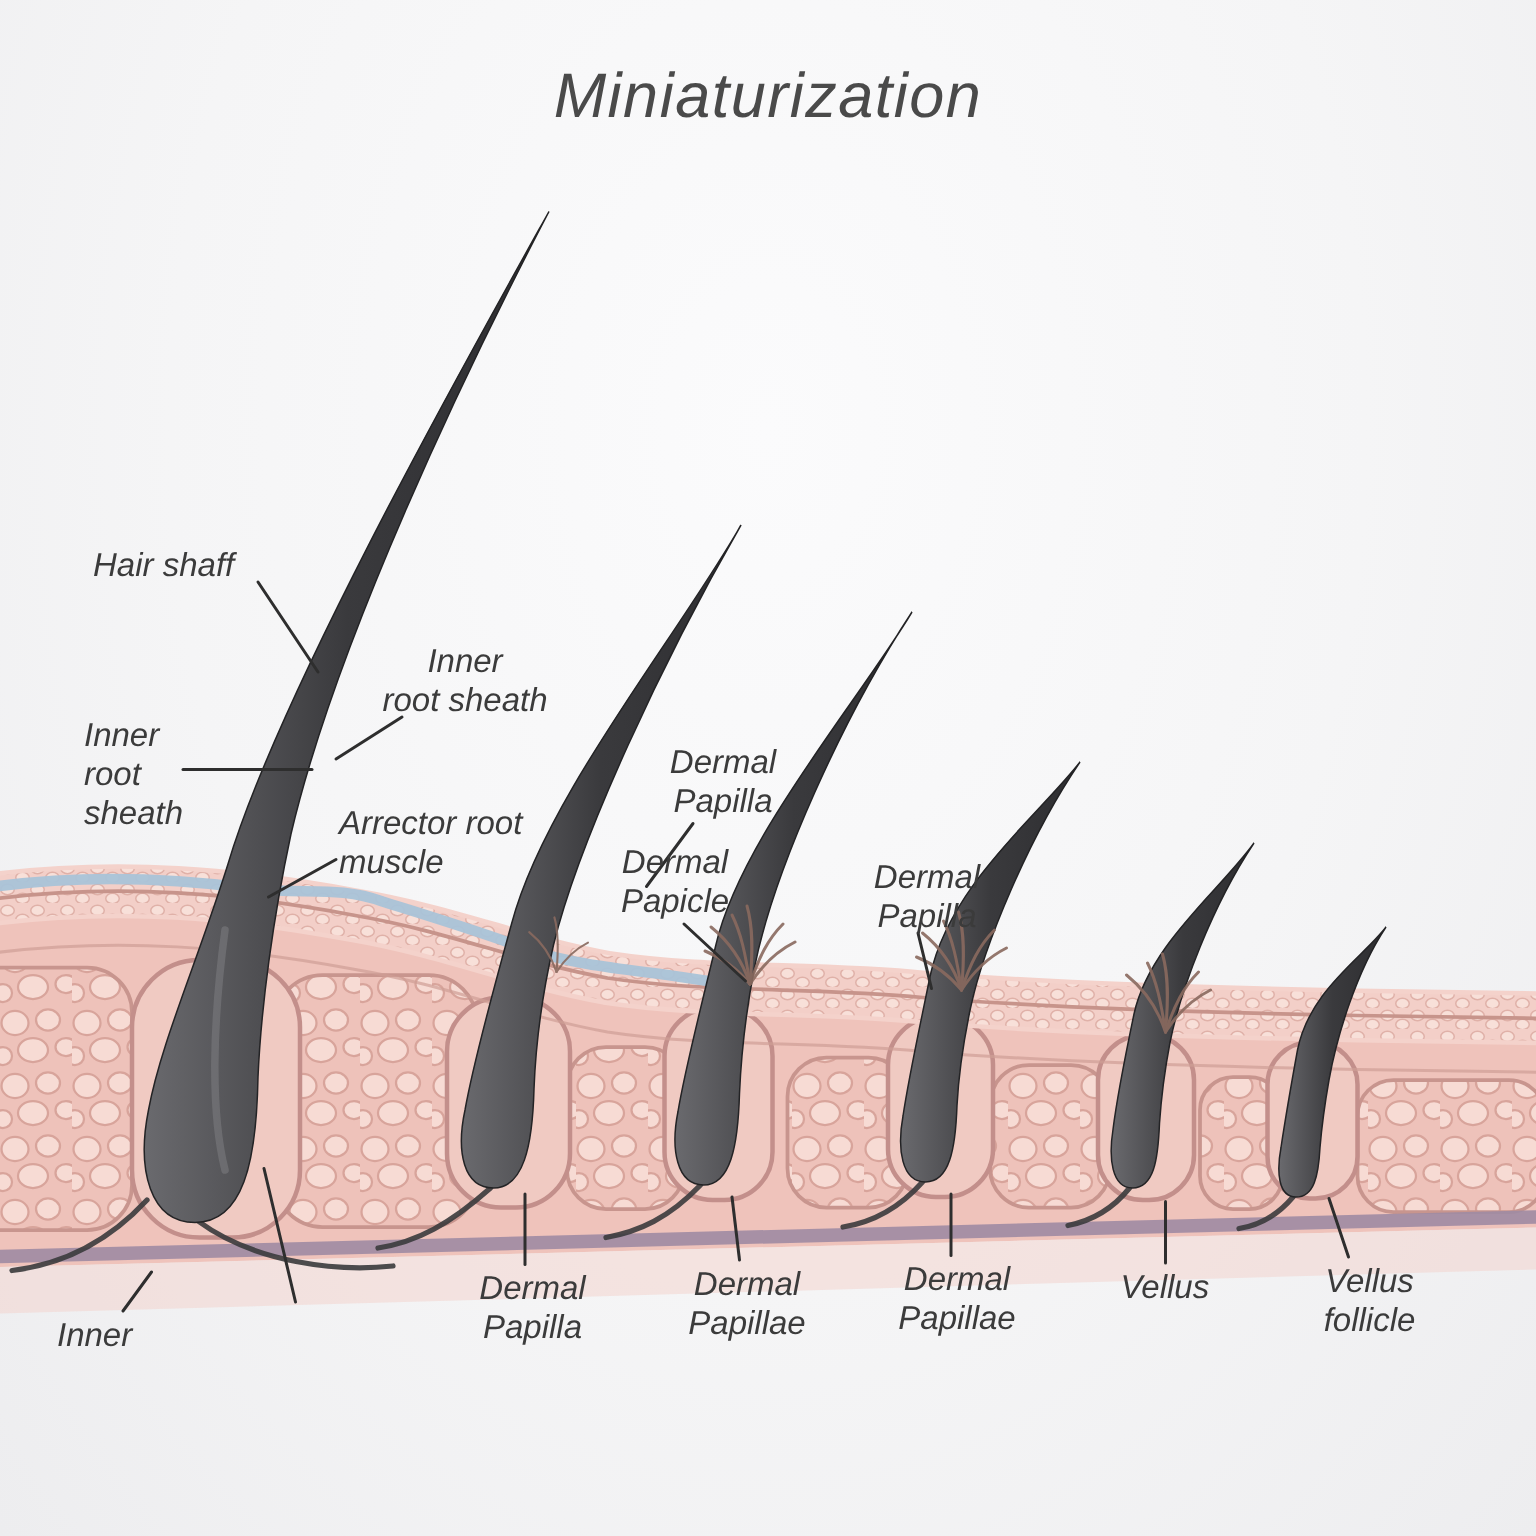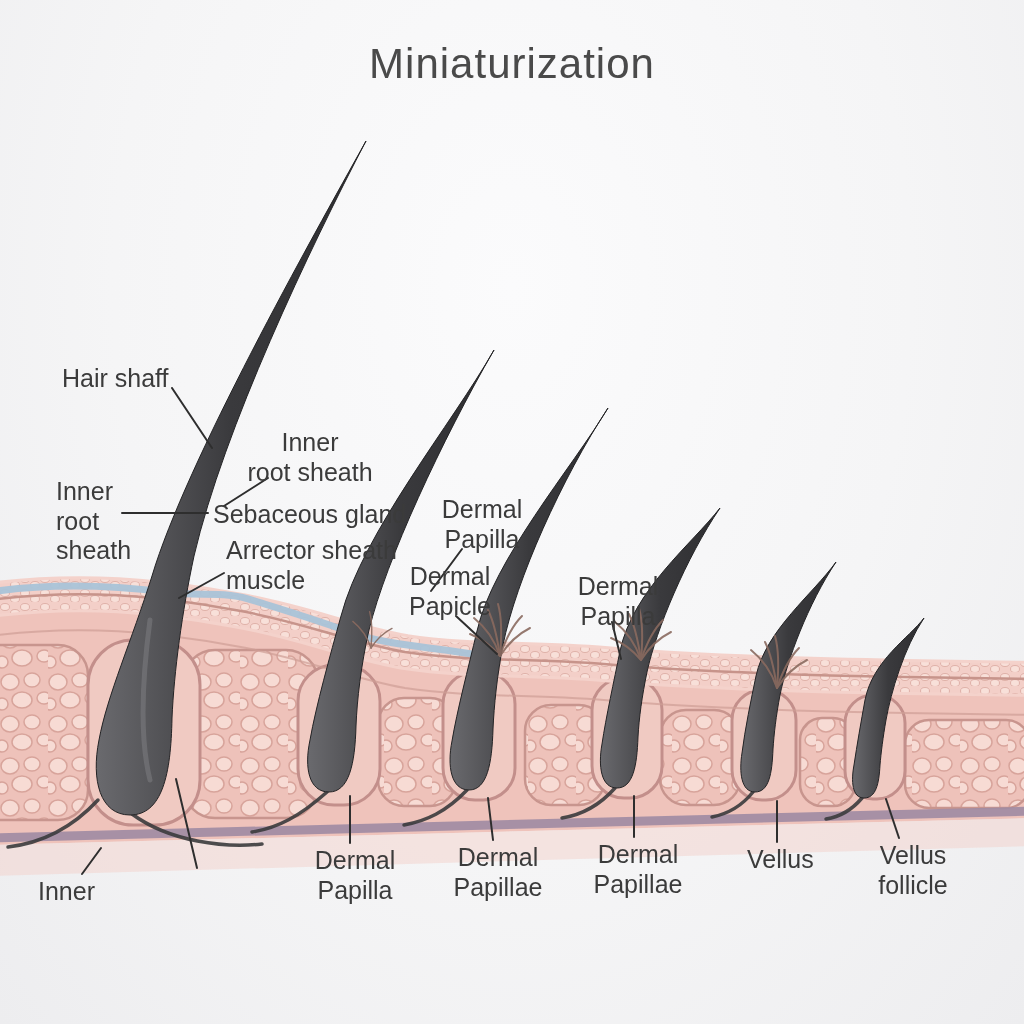--- a/index.html
+++ b/index.html
@@ -2,35 +2,36 @@
 <html><head>
 <meta charset="utf-8">
 <style>
   html,body{margin:0;padding:0;background:#ffffff;}
   .stage{
     position:relative;
     width:1024px;height:1024px;
     overflow:hidden;
     background:radial-gradient(ellipse at 50% 28%, #fbfbfc 0%, #f5f5f6 55%, #ededef 100%);
     font-family:"Liberation Sans", sans-serif;
+    font-style:italic;
   }
   .title{
     position:absolute;
     top:40px;left:0;right:0;
     margin:0;
     text-align:center;
     font-size:42px;
     font-weight:400;
     letter-spacing:1px;
     color:#4a4a4a;
   }
   svg.art{position:absolute;left:0;top:0;}
   .label{
     position:absolute;
-    font-size:25px;
+    font-size:22px;
     line-height:1.18;
     color:#3b3b3b;
     white-space:pre-line;
   }
   .ctr{text-align:center;}
 </style>
 </head>
 <body>
 
 <div class="stage">
@@ -164,23 +165,22 @@
 
   <div class="label" style="left:62px;top:364px;">Hair shaff</div>
 
   <div class="label ctr" style="left:240px;top:428px;width:140px;">Inner
 root sheath</div>
 
   <div class="label" style="left:56px;top:477px;">Inner
 root
 sheath</div>
 
-  <div class="label" style="left:213px;top:500px;">Sebaceous gland</div>
-
-  <div class="label" style="left:226px;top:536px;">Arrector sheath
+
+  <div class="label" style="left:226px;top:536px;">Arrector root
 muscle</div>
 
   <div class="label ctr" style="left:432px;top:495px;width:100px;">Dermal
 Papilla</div>
 
   <div class="label ctr" style="left:400px;top:562px;width:100px;">Dermal
 Papicle</div>
 
   <div class="label ctr" style="left:563px;top:572px;width:110px;">Dermal
 Papilla</div>

